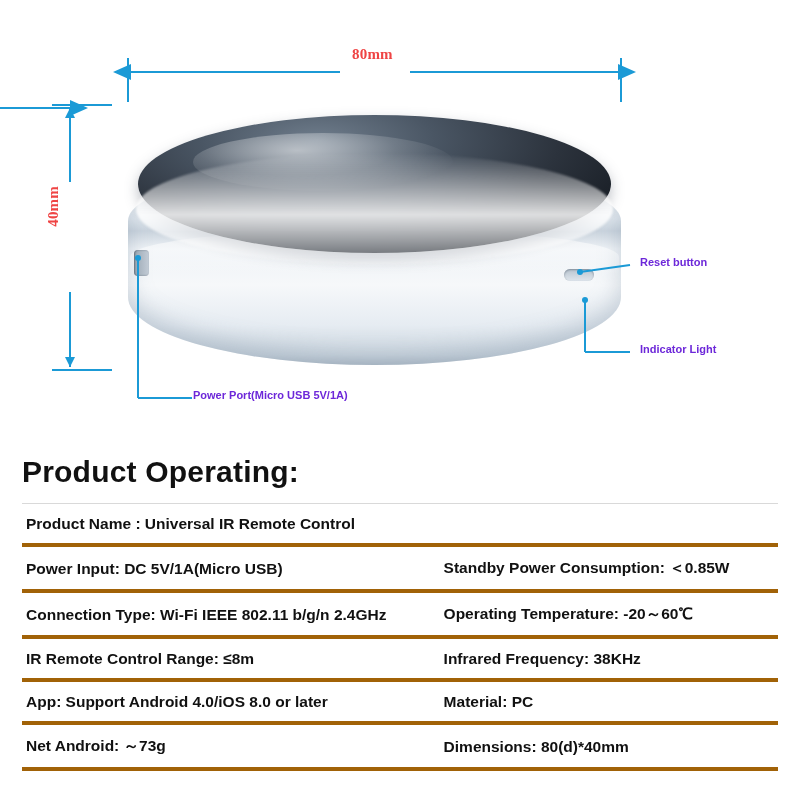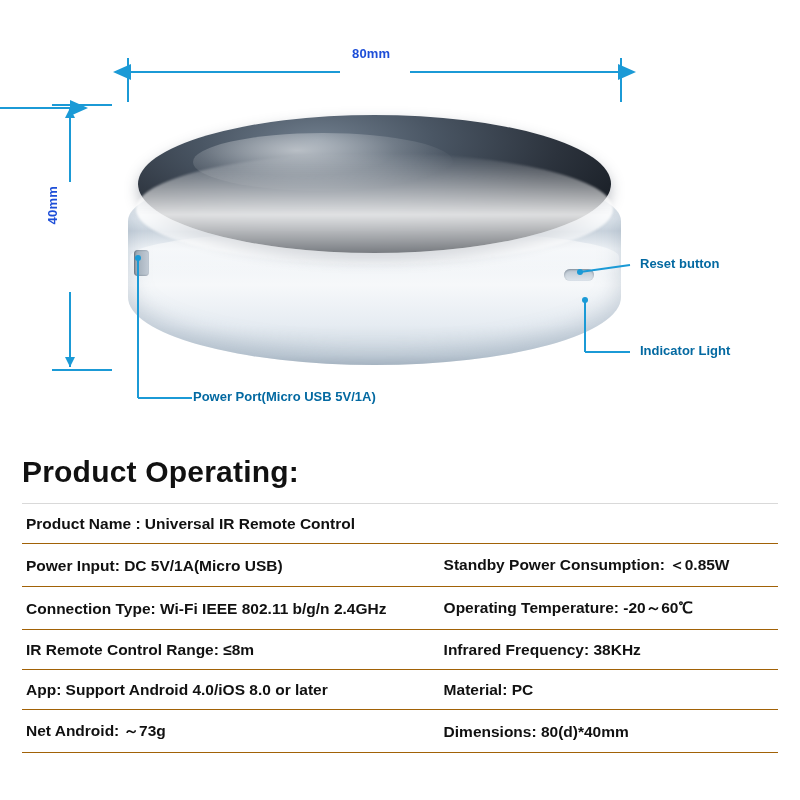--- a/index.html
+++ b/index.html
@@ -18,35 +18,36 @@
 
   
   .diagram {
     position: relative;
     width: 800px;
     height: 440px;
   }
 
   .dim-label {
     position: absolute;
-    color: #1d4ed8;
-    font-weight: bold;
-    font-size: 13px;
+    color: #ef4444;
+    font-weight: bold;
+    font-size: 15px;
     letter-spacing: .2px;
+    font-family: Liberation Serif, serif;
   }
   .dim-label.vertical {
     writing-mode: vertical-rl;
     transform: rotate(180deg);
   }
 
   .callout-label {
     position: absolute;
-    color: #0369a1;
-    font-weight: bold;
-    font-size: 13px;
+    color: #6d28d9;
+    font-weight: bold;
+    font-size: 11px;
     white-space: nowrap;
   }
 
   
   .device {
     position: absolute;
     left: 128px;
     top: 105px;
     width: 493px;
     height: 265px;
@@ -153,21 +154,21 @@
   .param-table {
     position: absolute;
     left: 22px;
     top: 503px;
     width: 756px;
     border-collapse: collapse;
     font-size: 15.5px;
     font-weight: bold;
   }
   .param-table tr {
-    border-bottom: 1px solid #a16207;
+    border-bottom: 4px solid #a16207;
   }
   .param-table tr:first-child {
     border-top: 1px solid #d9d9d9;
   }
   .param-table td {
     padding: 11px 4px 10px 4px;
     vertical-align: middle;
     white-space: nowrap;
   }
   .param-table td.col1 { width: 418px; }

